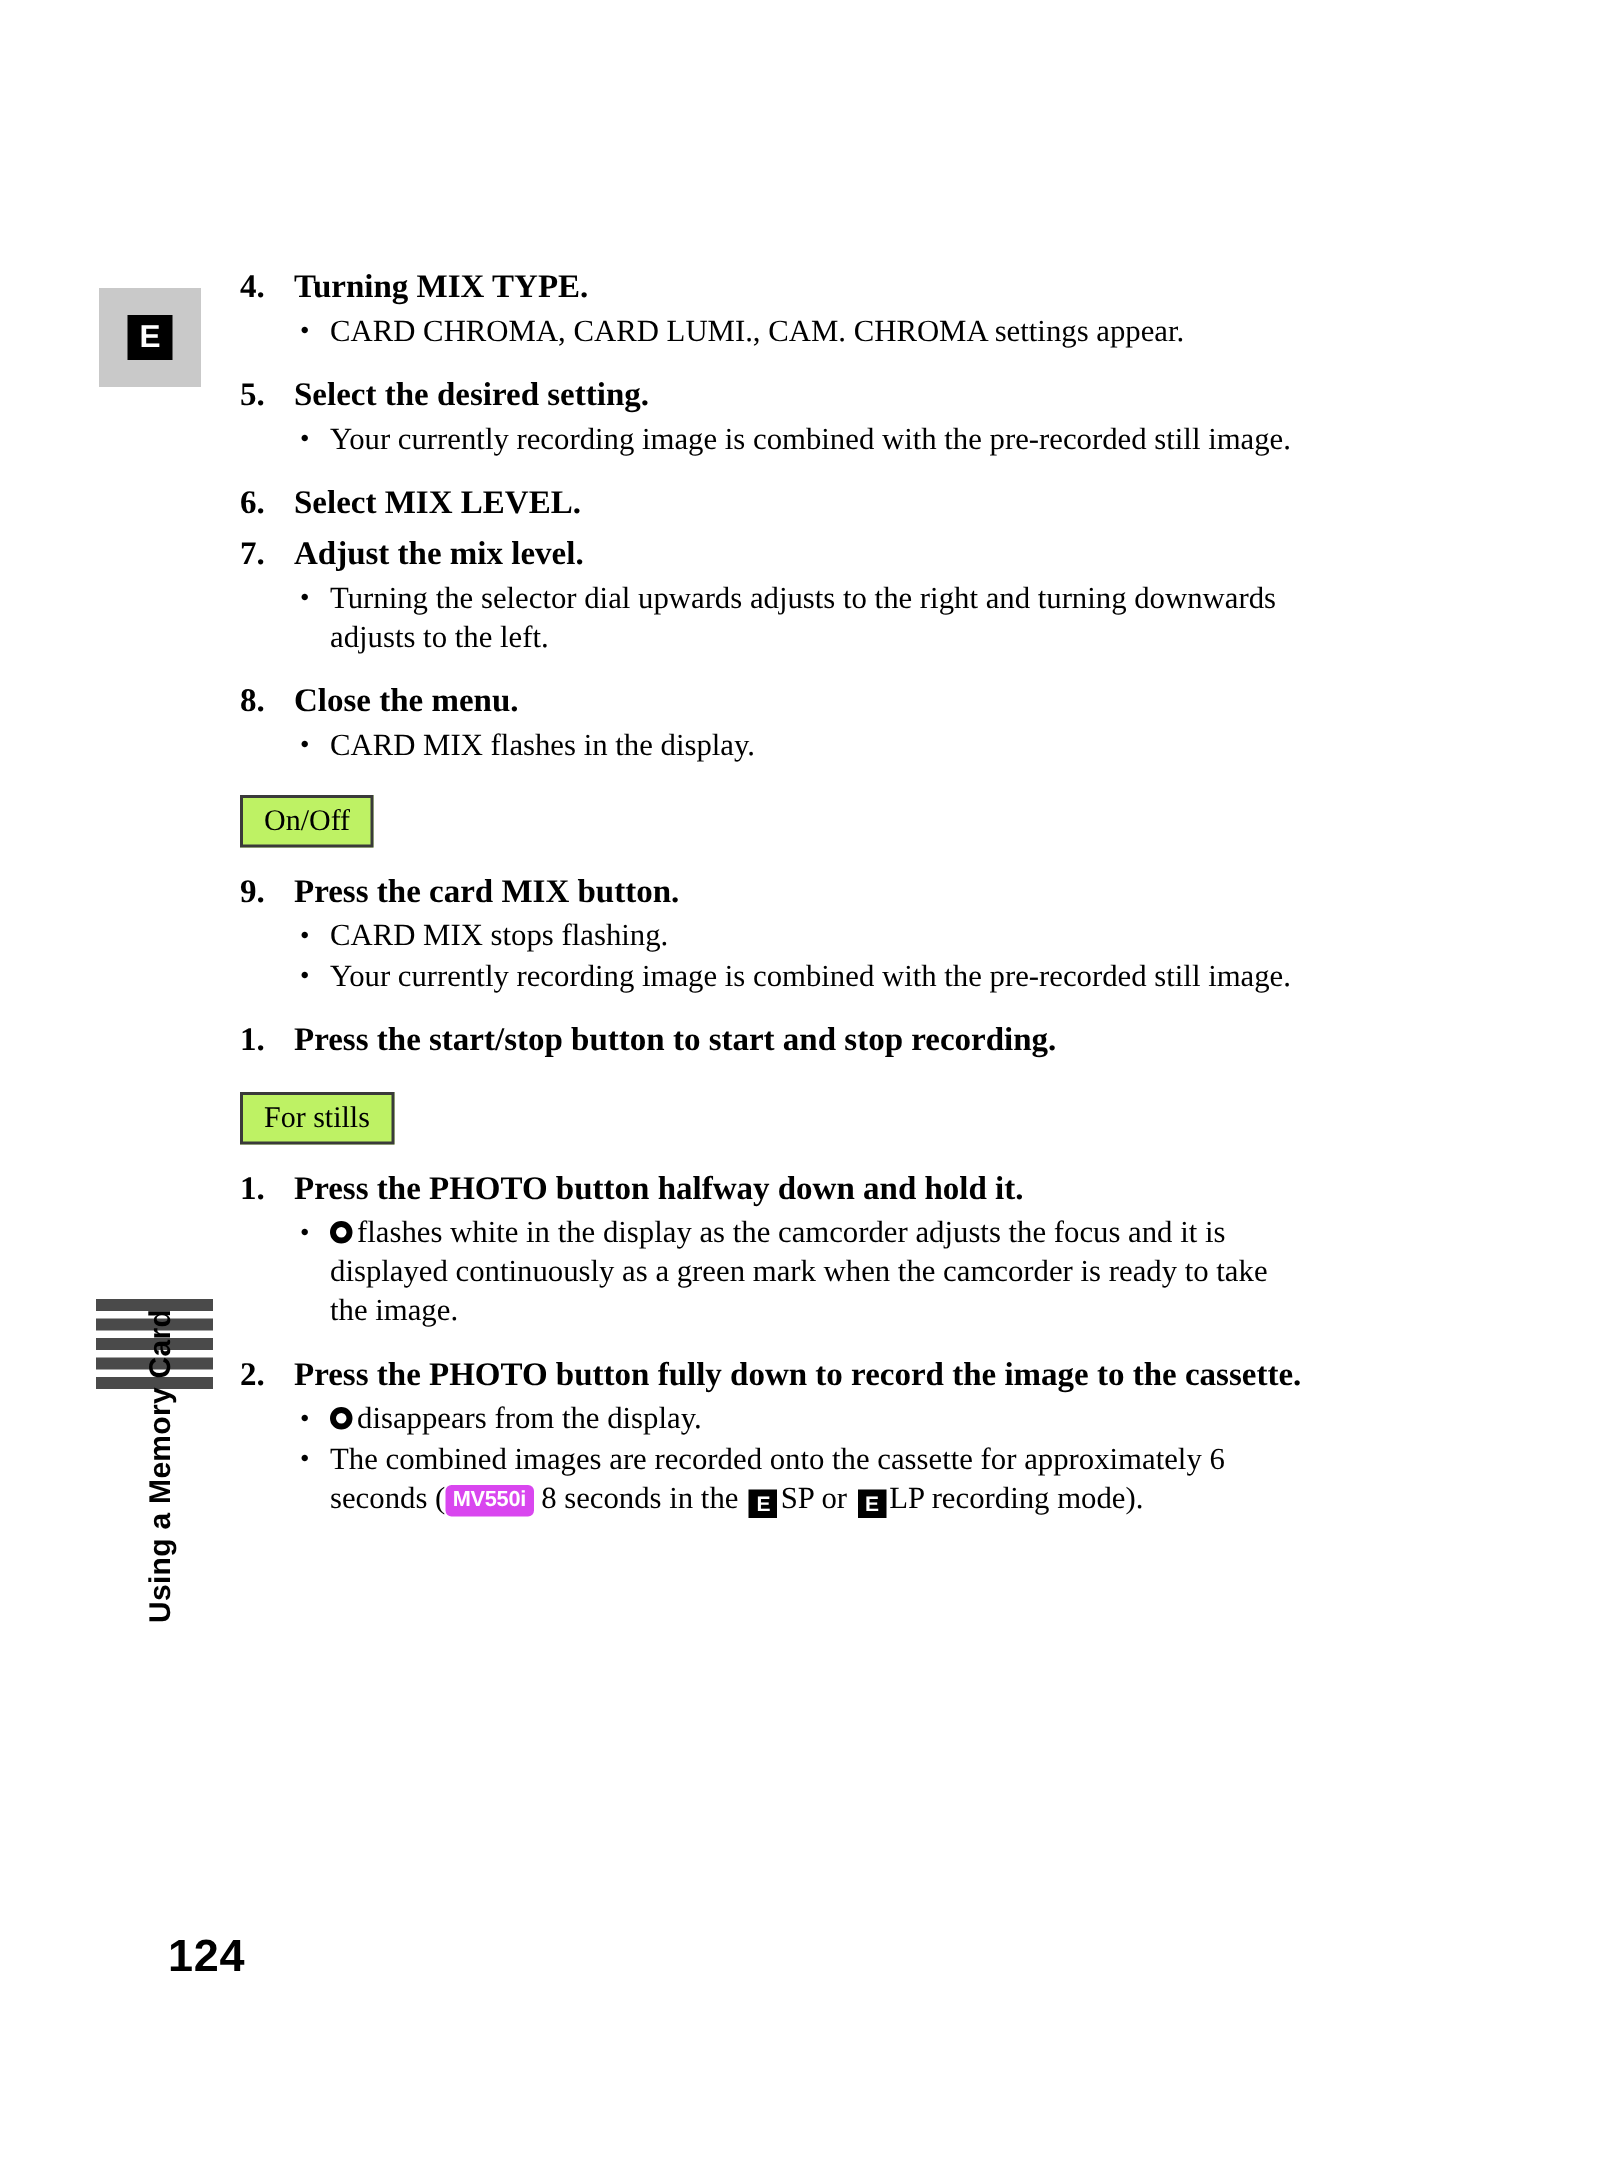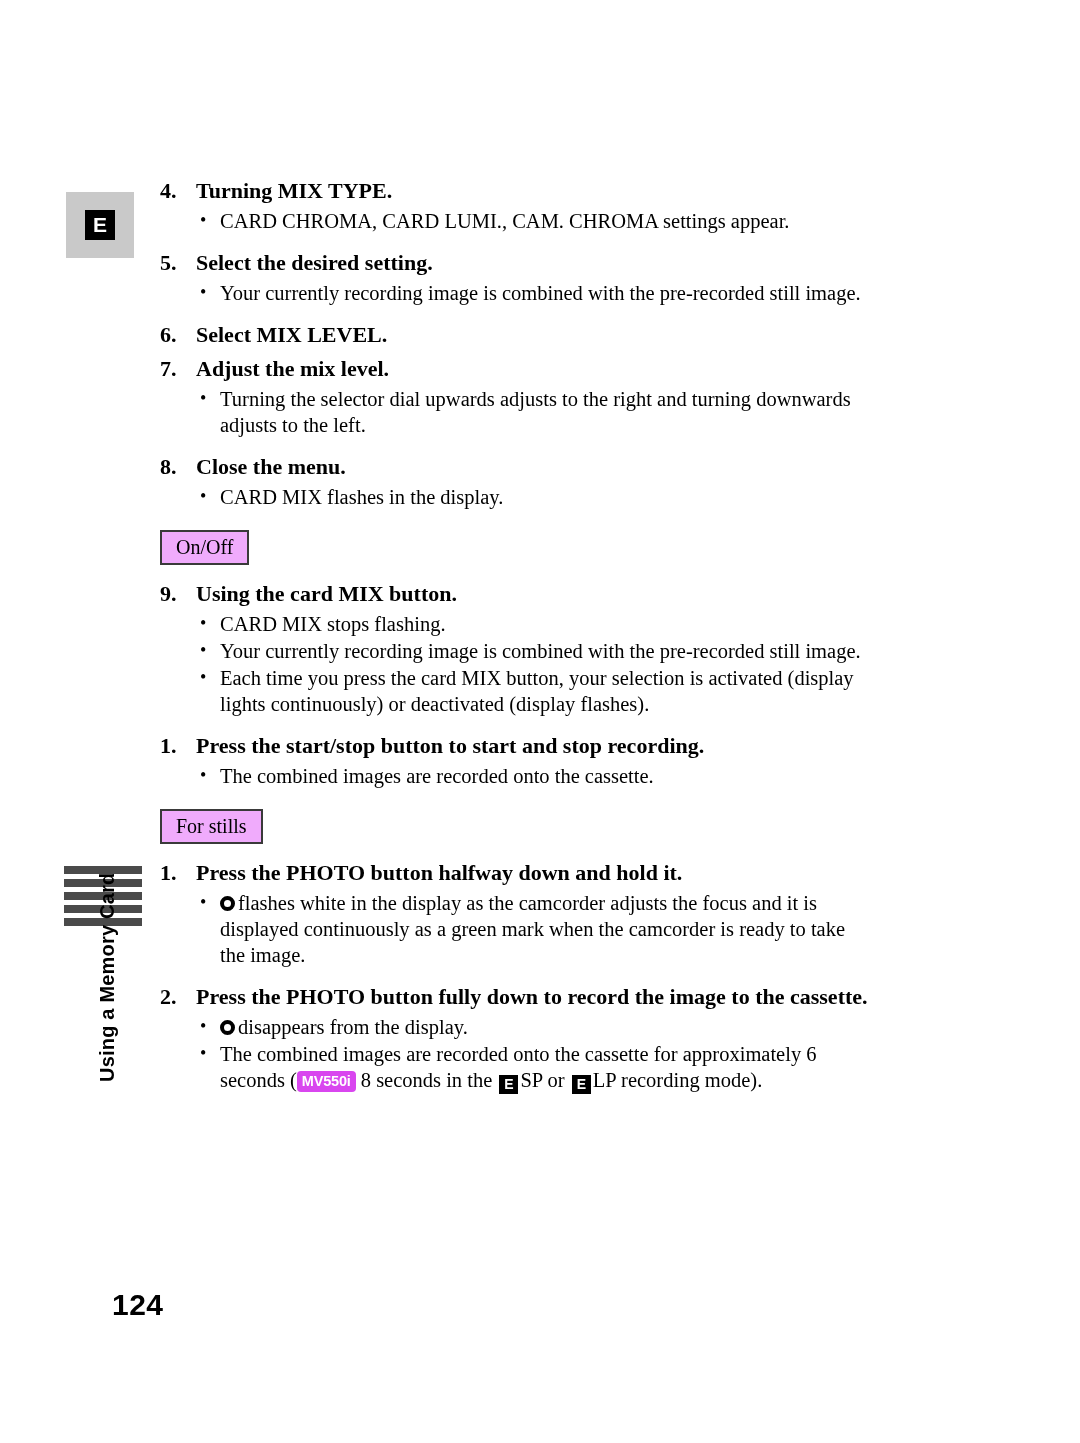--- a/index.html
+++ b/index.html
@@ -122,21 +122,21 @@
     top: -1px;
     font-size: 18px;
   }
 
   .labelbox {
     display: inline-block;
     border: 2px solid #3a3a3a;
     padding: 3px 14px 4px 14px;
     font-size: 20px;
     line-height: 24px;
-    background: #f0abfc;
+    background: #bef264;
   }
   .boxrow { margin-top: 20px; }
   .boxrow.gap-lg { margin-top: 38px; }
 
   
   .rec-dot {
     display: inline-block;
     width: 15px; height: 15px;
     border-radius: 50%;
     border: 4px solid #000;
@@ -287,36 +287,32 @@
   <ul class="bullets">
     <li>CARD MIX flashes in the display.</li>
   </ul>
 
   <div class="boxrow">
     <span class="labelbox">On/Off</span>
   </div>
 
   <div class="step">
     <span class="num">9.</span>
-    <span class="txt">Using the card MIX button.</span>
+    <span class="txt">Press the card MIX button.</span>
   </div>
   <ul class="bullets">
     <li>CARD MIX stops flashing.</li>
     <li>Your currently recording image is combined with the pre-recorded still image.</li>
-    <li>Each time you press the card MIX button, your selection is activated (display lights continuously) or deactivated (display flashes).</li>
   </ul>
 
 
   <div class="step">
     <span class="num">1.</span>
     <span class="txt">Press the start/stop button to start and stop recording.</span>
   </div>
-  <ul class="bullets">
-    <li>The combined images are recorded onto the cassette.</li>
-  </ul>
 
   <div class="boxrow">
     <span class="labelbox">For stills</span>
   </div>
 
   <div class="step">
     <span class="num">1.</span>
     <span class="txt">Press the PHOTO button halfway down and hold it.</span>
   </div>
   <ul class="bullets">

